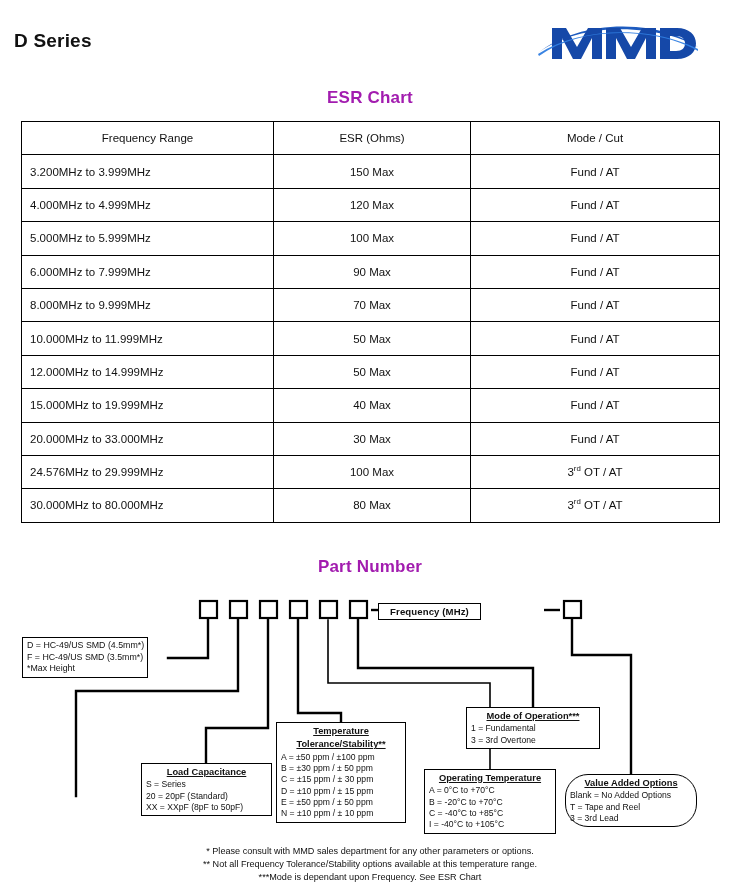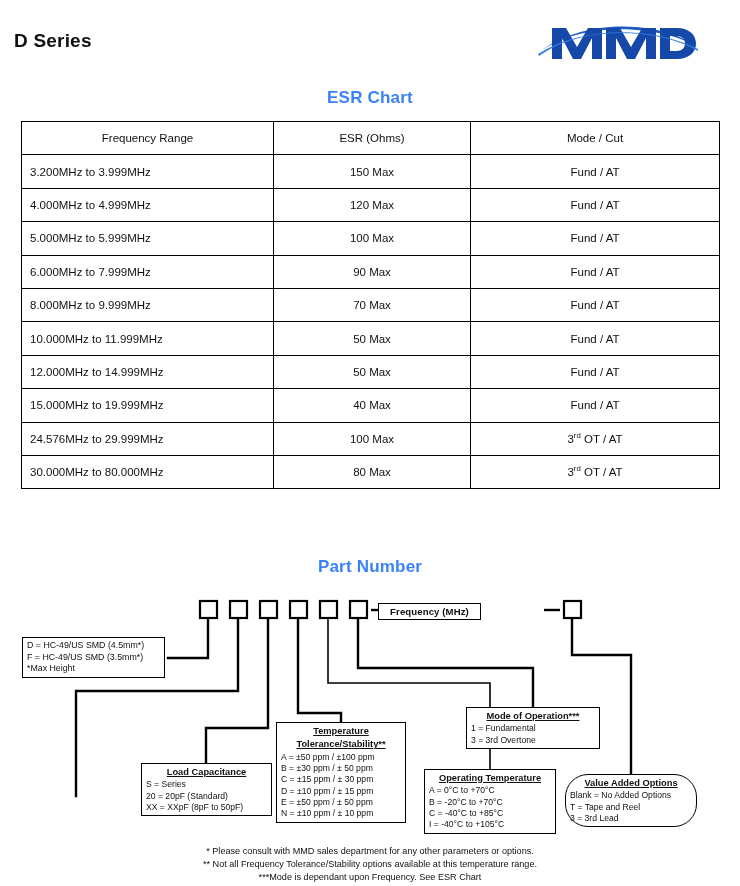--- a/index.html
+++ b/index.html
@@ -38,21 +38,21 @@
     width: 164px; height: 46px;
   }
 
   
   .section-heading {
     position: absolute;
     width: 740px;
     text-align: center;
     font-size: 17px;
     font-weight: bold;
-    color: #3b82f6;
+    color: #a21caf;
     letter-spacing: 0.2px;
   }
   #esr-heading { top: 88px; }
   #pn-heading  { top: 557px; }
 
   
   .esr-table-wrap {
     position: absolute;
     left: 21px; top: 121px;
     width: 698px;
@@ -102,21 +102,21 @@
     display: block;
     text-align: center;
     font-weight: bold;
     text-decoration: underline;
     font-size: 9.3px;
     margin-bottom: 1px;
     white-space: nowrap;
   }
   .legend-box .lb-line { display: block; white-space: nowrap; }
 
-  #box-package  { left: 22px;  top: 49px;  width: 143px; }
+  #box-package  { left: 22px;  top: 49px;  width: 126px; }
   #box-rohs     { left: 19px;  top: 208px; width: 115px; }
   #box-load     { left: 141px; top: 175px; width: 131px; }
   #box-temptol  { left: 276px; top: 134px; width: 130px; }
   #box-optemp   { left: 424px; top: 181px; width: 132px; }
   #box-mode     { left: 466px; top: 119px; width: 134px; }
   #box-value    { left: 565px; top: 186px; width: 132px; border-radius: 23px; }
 
   #box-temptol .lb-title { font-size: 9.3px; }
   #box-mode .lb-title, #box-value .lb-title,
   #box-optemp .lb-title, #box-load .lb-title,
@@ -229,20 +229,25 @@
           <td class="freq">12.000MHz to 14.999MHz</td>
           <td class="esr">50 Max</td>
           <td class="mode">Fund / AT</td>
         </tr>
         <tr>
           <td class="freq">15.000MHz to 19.999MHz</td>
           <td class="esr">40 Max</td>
           <td class="mode">Fund / AT</td>
         </tr>
         <tr>
+          <td class="freq">20.000MHz to 33.000MHz</td>
+          <td class="esr">30 Max</td>
+          <td class="mode">Fund / AT</td>
+        </tr>
+        <tr>
           <td class="freq">24.576MHz to 29.999MHz</td>
           <td class="esr">100 Max</td>
           <td class="mode">3<sup>rd</sup> OT / AT</td>
         </tr>
         <tr>
           <td class="freq">30.000MHz to 80.000MHz</td>
           <td class="esr">80 Max</td>
           <td class="mode">3<sup>rd</sup> OT / AT</td>
         </tr>
       </tbody>

